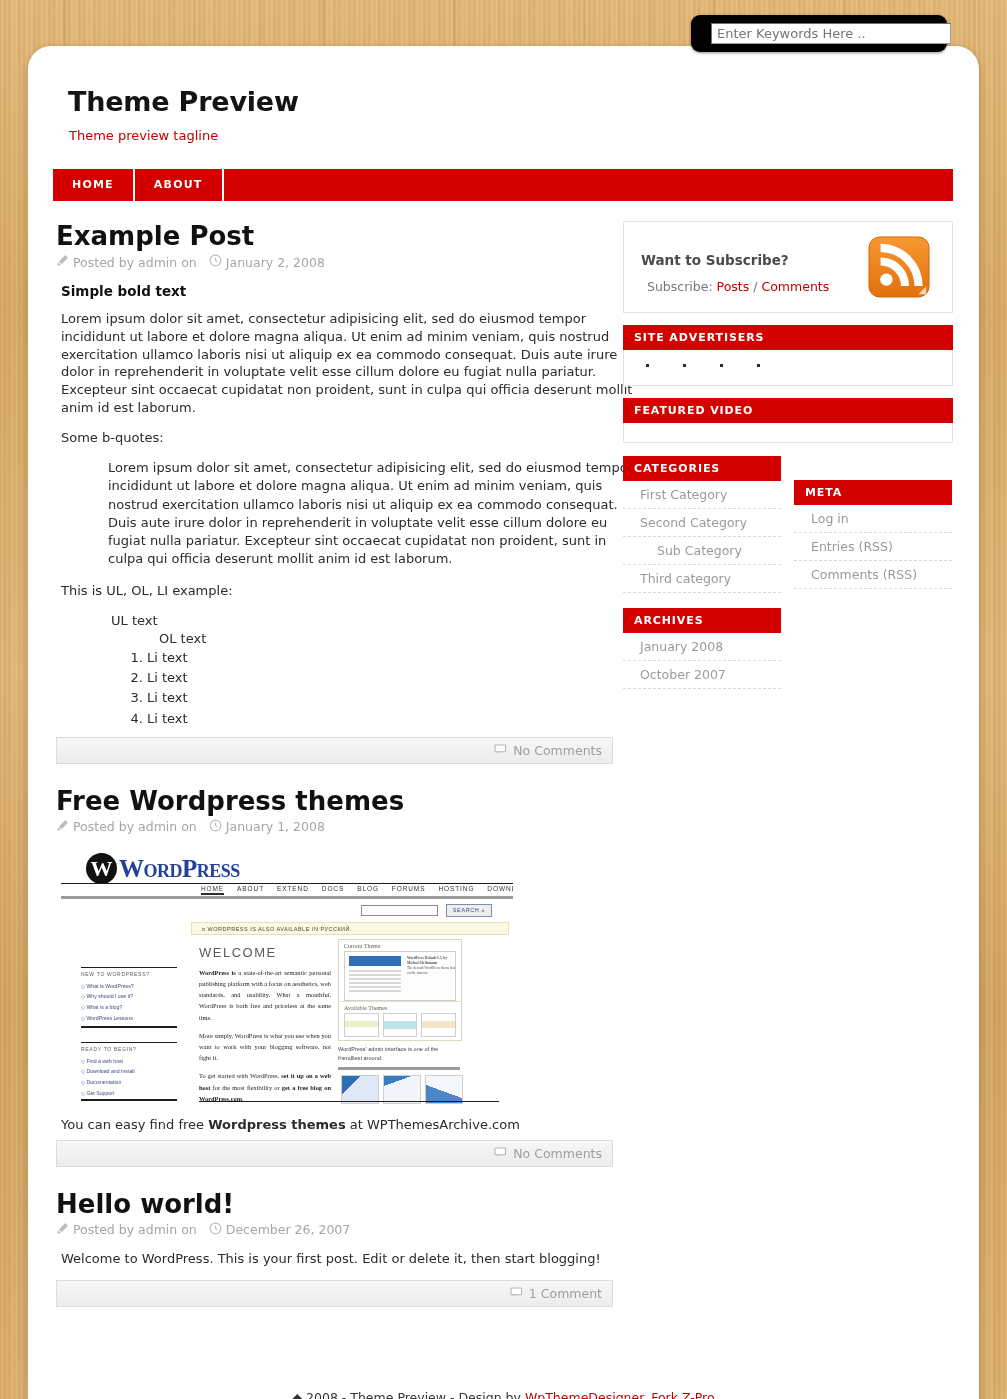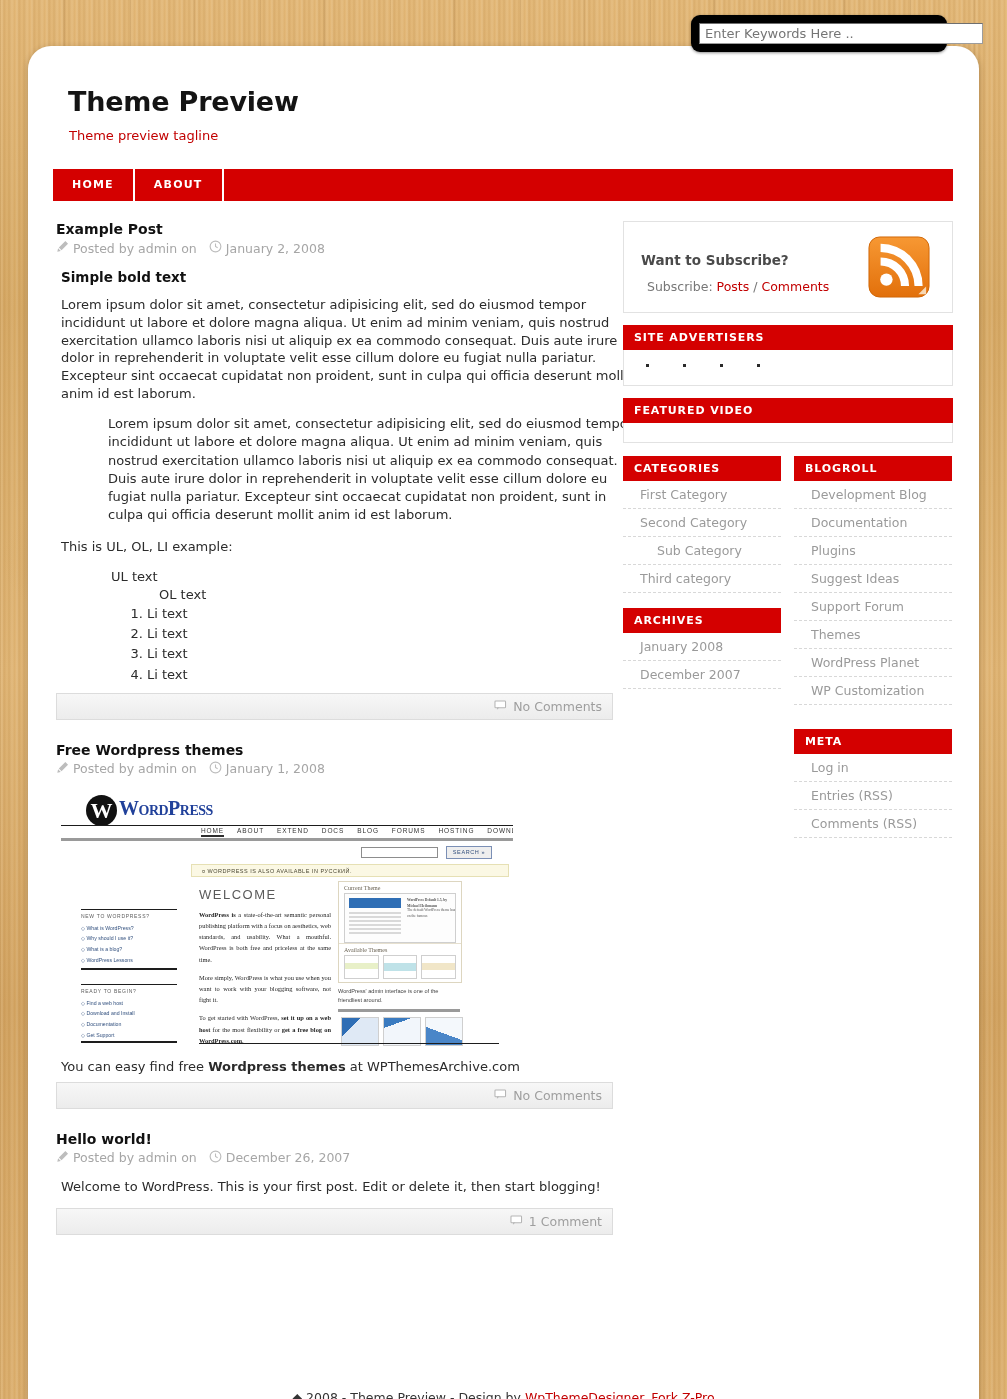--- a/index.html
+++ b/index.html
@@ -41,21 +41,21 @@
       radial-gradient(ellipse 300px 140px at 52% 12%, rgba(240,205,150,.18), rgba(0,0,0,0) 70%);
   }
 
   
   #searchbox{
     position:absolute;left:691px;top:15px;width:256px;height:37px;
     background:#000;border-radius:9px;z-index:5;
     box-shadow:0 1px 3px rgba(0,0,0,.45);
   }
   #searchbox input{
-    position:absolute;left:8px;top:8px;width:284px;height:21px;
+    position:absolute;left:20px;top:8px;width:240px;height:21px;
     border:1px solid #9c9c9c;border-top-color:#6f6f6f;border-left-color:#6f6f6f;
     background:#fff;color:#8e8e8e;font-size:13px;
     font-family:"DejaVu Sans", sans-serif;
     padding:0 0 0 5px;box-sizing:border-box;outline:none;
   }
 
   
   #sheet{
     position:absolute;left:28px;top:46px;width:951px;height:1381px;
     background:#fff;border-radius:23px;z-index:3;
@@ -85,21 +85,21 @@
   .navsep{float:left;width:2px;height:32px;background:#fff;}
 
   
   #content{position:absolute;left:25px;top:175px;width:900px;}
   #main{float:left;width:582px;}
   #side{float:left;width:330px;margin-left:-12px;}
 
   
   .post{margin-bottom:6px;}
   .post-title{
-    font-size:14px;font-weight:bold;color:#111;margin:0 0 3px 3px;
+    font-size:26px;font-weight:bold;color:#111;margin:0 0 3px 3px;
   }
   .post-meta{
     font-size:12.5px;color:#a6a6a6;margin:0 0 12px 3px;
     display:flex;align-items:center;gap:4px;
   }
   .post-meta .gap{width:4px;}
   .ico{display:inline-block;vertical-align:middle;}
   .post-body{font-size:13px;color:#2b2b2b;line-height:1.38;}
   .post-body p{margin:0 0 12px 8px;}
   .post-body h3.bold{font-size:13.5px;font-weight:bold;color:#111;margin:0 0 9px 8px;}
@@ -123,21 +123,21 @@
 
   .inline-note{font-size:13px;color:#2b2b2b;margin:8px 0 0 8px;}
   .inline-note b{font-weight:bold;}
 
   
   #wpshot{
     margin:14px 0 0 8px;width:452px;height:260px;background:#fff;
     position:relative;overflow:hidden;font-family:"Liberation Serif", serif;
   }
   #wpshot .wp-logo{
-    position:absolute;left:58px;top:6px;font-size:20px;letter-spacing:-.5px;
+    position:absolute;left:58px;top:6px;font-size:25px;letter-spacing:-.5px;
     color:#21419a;font-variant:small-caps;font-weight:bold;
   }
   #wpshot .wp-mark{
     position:absolute;left:25px;top:4px;width:31px;height:31px;border-radius:50%;
     background:#111;color:#fff;font-size:22px;font-weight:bold;text-align:center;
     line-height:31px;font-family:"Liberation Serif", serif;
   }
   #wpshot .wp-rule{position:absolute;left:0;top:34px;width:452px;height:1px;background:#1b1b1b;}
   #wpshot .wp-rule2{position:absolute;left:0;top:47px;width:452px;height:3px;background:#9a9a9a;}
   #wpshot .wp-nav{position:absolute;left:140px;top:36px;font-family:"Liberation Sans",sans-serif;font-size:6.5px;letter-spacing:.9px;color:#333;}
@@ -245,20 +245,21 @@
             <svg width="13" height="13" viewBox="0 0 16 16">
                 <circle cx="8" cy="8" r="6.6" fill="none" stroke="#bdbdbd" stroke-width="1.4"></circle>
                 <path d="M8 4.2V8l2.6 1.6" fill="none" stroke="#bdbdbd" stroke-width="1.3"></path>
               </svg>
           </span>
           <span>January 2, 2008</span>
         </div>
         <div class="post-body">
           <h3 class="bold">Simple bold text</h3>
           <p>Lorem ipsum dolor sit amet, consectetur adipisicing elit, sed do eiusmod tempor incididunt ut labore et dolore magna aliqua. Ut enim ad minim veniam, quis nostrud exercitation ullamco laboris nisi ut aliquip ex ea commodo consequat. Duis aute irure dolor in reprehenderit in voluptate velit esse cillum dolore eu fugiat nulla pariatur. Excepteur sint occaecat cupidatat non proident, sunt in culpa qui officia deserunt mollit anim id est laborum.</p>
+          <p>Some b-quotes:</p>
           <blockquote>Lorem ipsum dolor sit amet, consectetur adipisicing elit, sed do eiusmod tempor incididunt ut labore et dolore magna aliqua. Ut enim ad minim veniam, quis nostrud exercitation ullamco laboris nisi ut aliquip ex ea commodo consequat. Duis aute irure dolor in reprehenderit in voluptate velit esse cillum dolore eu fugiat nulla pariatur. Excepteur sint occaecat cupidatat non proident, sunt in culpa qui officia deserunt mollit anim id est laborum.</blockquote>
           <p>This is UL, OL, LI example:</p>
           <div class="lists">
             <div class="ul-text">UL text</div>
             <div class="ol-text">OL text</div>
             <ol>
               <li>Li text</li>
               <li>Li text</li>
               <li>Li text</li>
               <li>Li text</li>
@@ -457,39 +458,26 @@
               <li>First Category</li>
               <li>Second Category</li>
               <li class="sub">Sub Category</li>
               <li>Third category</li>
             </ul>
           </div>
           <div style="margin-top:15px;">
             <div class="sec-head">ARCHIVES</div>
             <ul class="linklist">
               <li>January 2008</li>
-              <li>December 2007</li>
+              <li>October 2007</li>
             </ul>
           </div>
         </div>
 
         <div id="sidecol-r">
-          <div>
-            <div class="sec-head">BLOGROLL</div>
-            <ul class="linklist">
-              <li>Development Blog</li>
-              <li>Documentation</li>
-              <li>Plugins</li>
-              <li>Suggest Ideas</li>
-              <li>Support Forum</li>
-              <li>Themes</li>
-              <li>WordPress Planet</li>
-              <li>WP Customization</li>
-            </ul>
-          </div>
           <div style="margin-top:24px;">
             <div class="sec-head">META</div>
             <ul class="linklist">
               <li>Log in</li>
               <li>Entries (RSS)</li>
               <li>Comments (RSS)</li>
             </ul>
           </div>
         </div>
 

